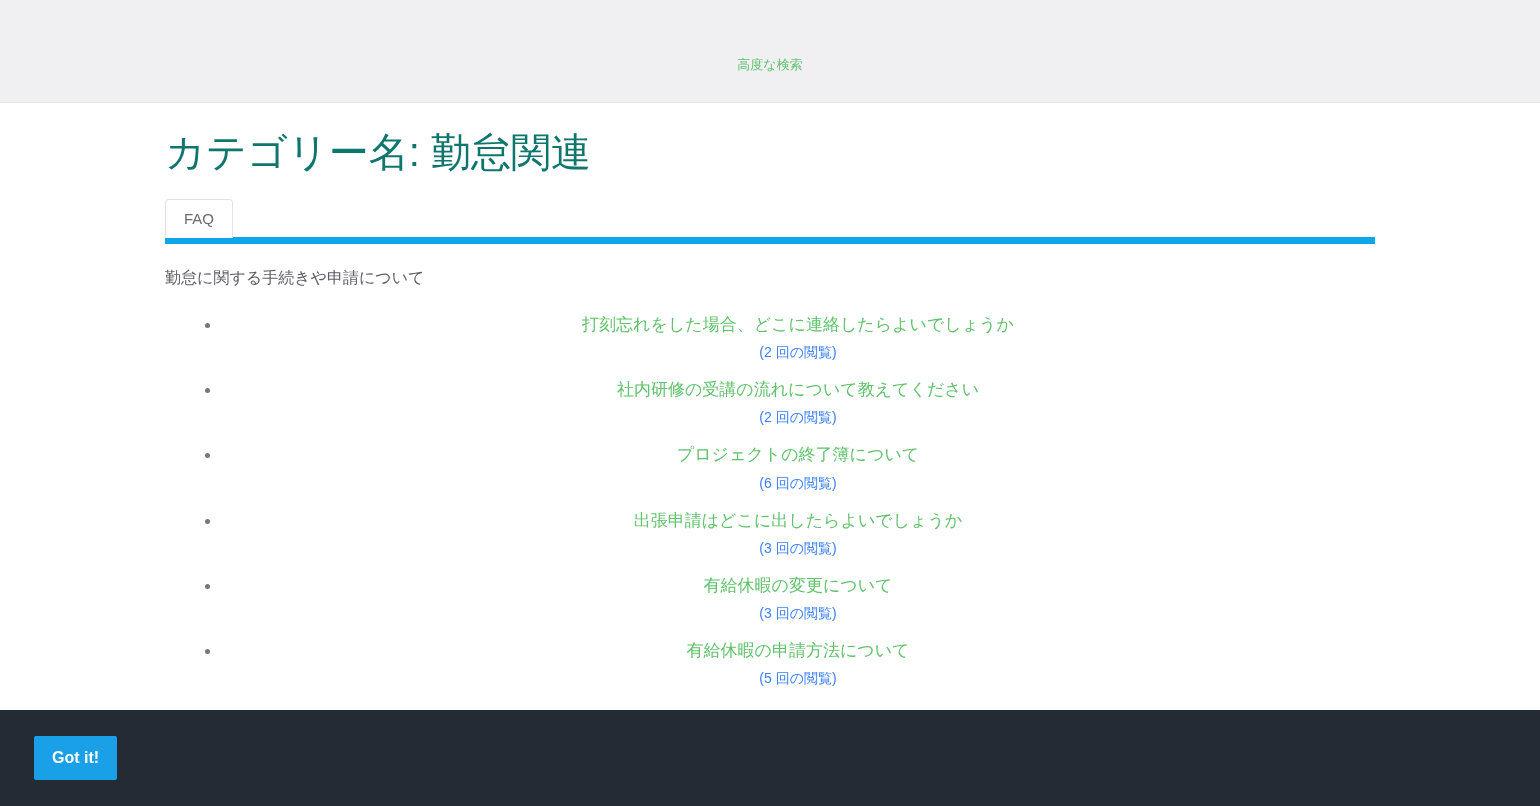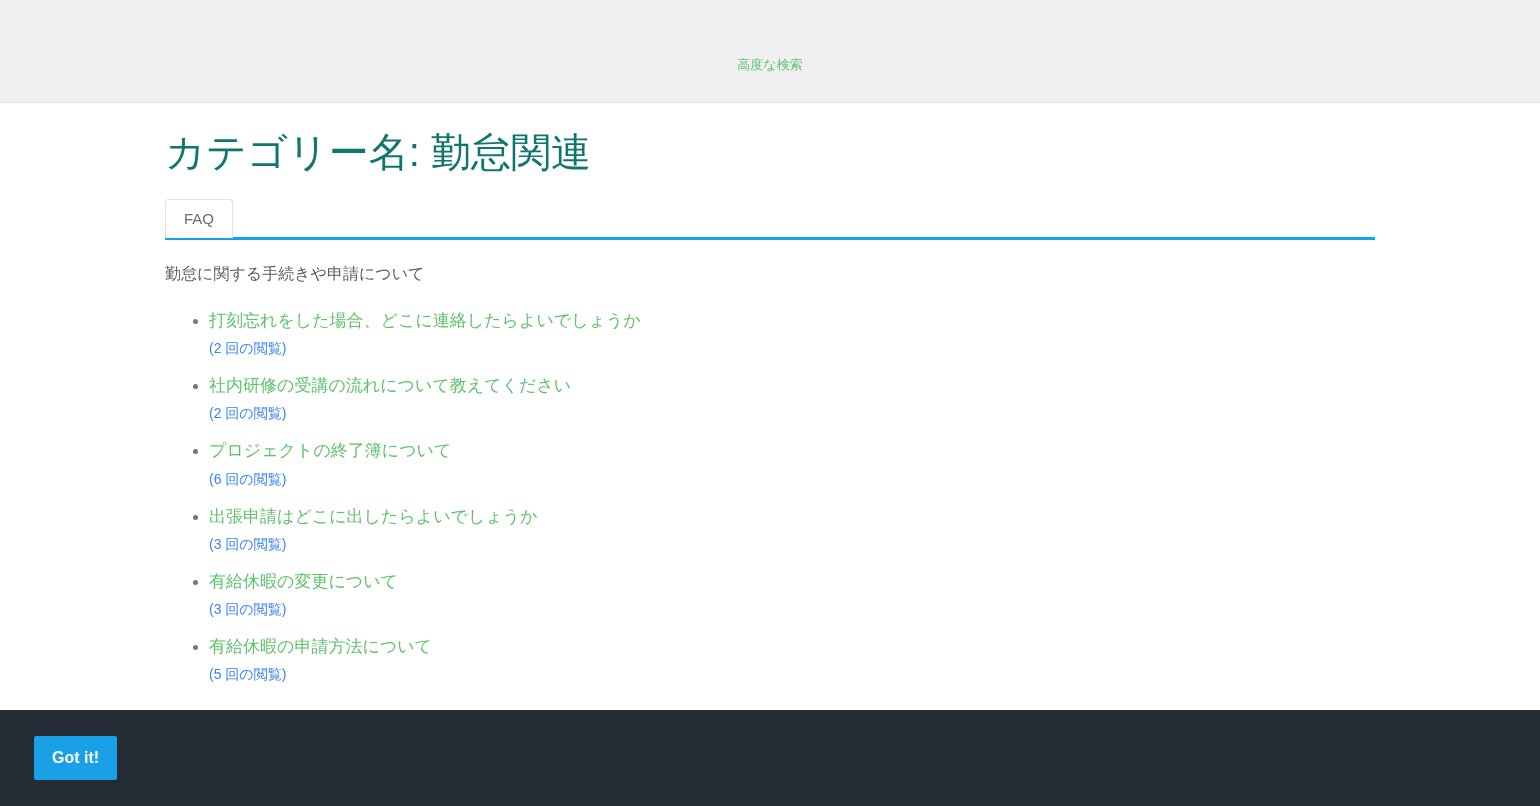--- a/index.html
+++ b/index.html
@@ -53,21 +53,21 @@
     margin: 0 auto;
     padding: 18px 0 40px 0;
   }
   h1.page-title {
     font-size: 40px;
     font-weight: 400;
     color: #0f766e;
     margin: 4px 0 18px 0;
   }
   .tabs {
-    border-bottom: 3px solid #0ea5e9;
+    border-bottom: 7px solid #0ea5e9;
     display: flex;
   }
   .tab {
     border: 1px solid #e2e2e6;
     border-bottom: 1px solid #fff;
     border-radius: 4px 4px 0 0;
     background: #fff;
     padding: 10px 18px;
     font-size: 15px;
     color: #6b6b72;
@@ -78,22 +78,23 @@
   .description {
     margin: 24px 0 22px 0;
     font-size: 16px;
     color: #5c5c63;
   }
   ul.faq-list {
     list-style: disc;
     padding-left: 44px;
   }
   ul.faq-list li {
-    margin: 0 0 14px 0;
+    margin: 0 0 14px 12px;
     color: #8a8a8f;
+    text-align: center;
   }
   ul.faq-list li::marker { color: #777; }
   .faq-link {
     color: #5ec26a;
     font-size: 17px;
     text-decoration: none;
     line-height: 1.6;
   }
   .views {
     display: block;

